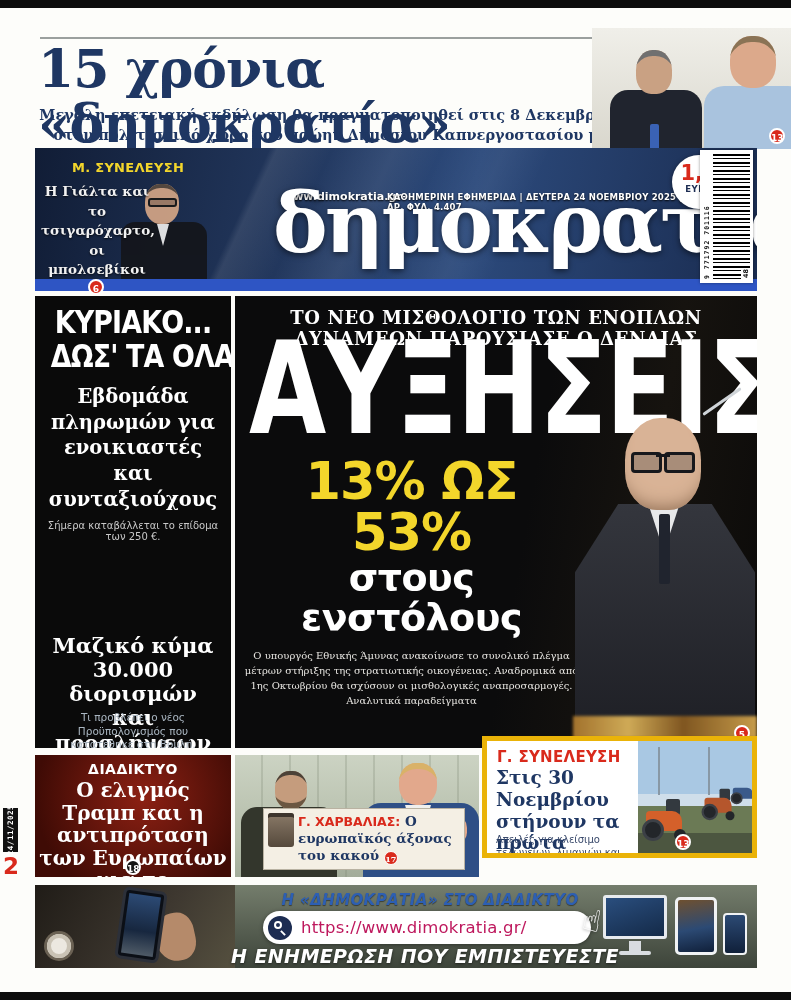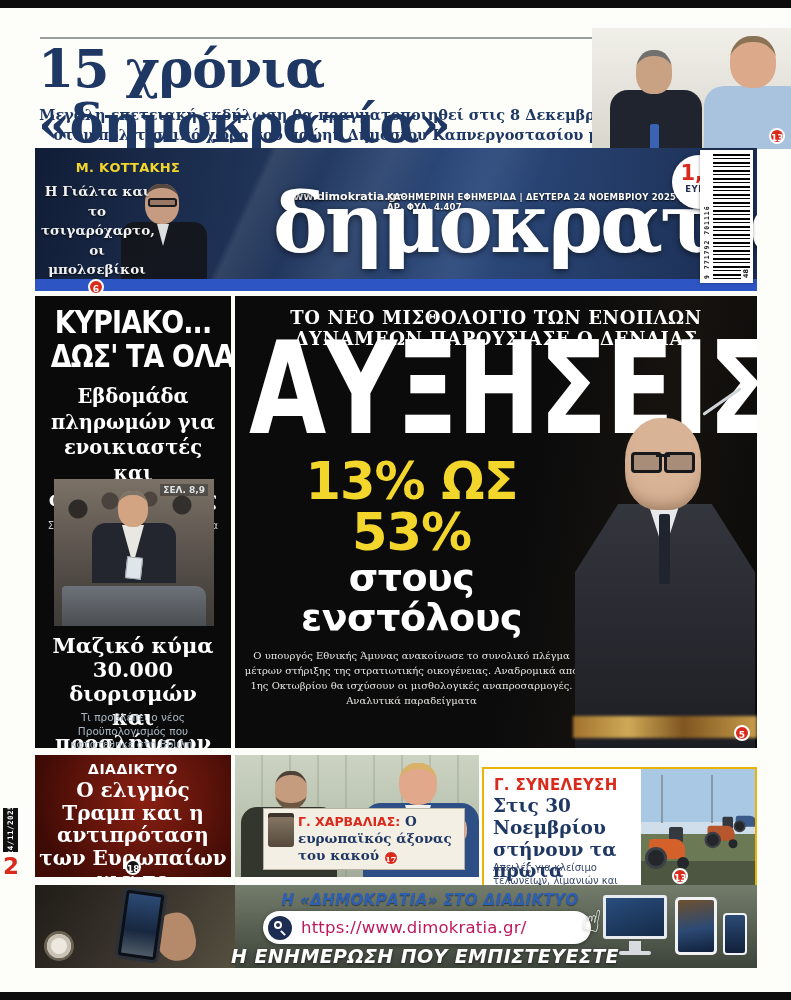--- a/index.html
+++ b/index.html
@@ -151,22 +151,22 @@
     box-shadow:inset 0 9px 0 -3px #d9b268; }
   .trump-hand { position:absolute; left:210px; top:62px; width:22px; height:26px; background:#e2a88c; border-radius:40%; }
   .caption-box { position:absolute; left:28px; bottom:7px; width:202px; min-height:42px; background:#f4efe4;
     border:1px solid #b9b2a2; padding:4px 5px 4px 34px; }
   .caption-portrait { position:absolute; left:4px; top:4px; width:26px; height:34px; background:linear-gradient(180deg,#8a7a68,#55493c);
     border-radius:3px; box-shadow:inset 0 6px 0 -2px #3c342c; }
   .caption-text { font-family:"DejaVu Serif","Liberation Serif",serif; font-weight:bold; font-size:13.5px; line-height:1.25; color:var(--headline-navy,#1f3763); }
   .caption-author { font-family:"DejaVu Sans","Liberation Sans",sans-serif; color:var(--accent-red,#d92a1c); font-size:12.5px; }
   .caption-text .badge { width:14px; height:14px; line-height:14px; font-size:8px; border-width:1.5px; vertical-align:-2px; }
 
-  .farmers-box { position:absolute; left:482px; top:767px; width:275px; height:122px; background:#fff;
-    border:2px solid #eab308; overflow:hidden; }
+  .farmers-box { position:absolute; left:482px; top:736px; width:275px; height:122px; background:#fff;
+    border:5px solid #eab308; overflow:hidden; }
   .farmers-kicker { position:absolute; left:10px; top:7px; color:var(--accent-red,#d92a1c); font-weight:bold; font-size:15px; letter-spacing:.3px; }
   .farmers-headline { position:absolute; left:9px; top:26px; width:152px; color:var(--headline-navy,#1f3763);
     font-family:"DejaVu Serif","Liberation Serif",serif; font-weight:bold; font-size:18.5px; line-height:1.18; }
   .farmers-note { position:absolute; left:9px; top:93px; width:148px; color:#39496b; font-size:10px; line-height:1.25; }
   .tractor-photo { position:absolute; right:0; top:0; width:114px; height:118px;
     background:linear-gradient(180deg,#a9c8e3 0 45%,#cfdeea 45% 55%,#6b7a55 55% 78%,#4c5640 78%); overflow:hidden; }
   .pole { position:absolute; top:6px; width:2px; height:48px; background:#8898a5; }
   .tractor { position:absolute; }
   .tr-body { position:absolute; left:0; bottom:10px; width:36px; height:20px; background:#d4602a; border-radius:4px 10px 2px 2px; }
   .tr-cab { position:absolute; left:20px; bottom:26px; width:14px; height:16px; background:#33393f; border-radius:2px; }
@@ -234,21 +234,21 @@
   </div>
 
   <div class="masthead">
     <div class="streaks"></div>
     <div class="columnist-photo">
       <div class="kot-body"></div>
       <div class="kot-shirt"></div>
       <div class="kot-head"></div>
       <div class="kot-glasses"></div>
     </div>
-    <div class="columnist-name">Μ. ΚΟΤΤΑΚΗΣ</div>
+    <div class="columnist-name">Μ. ΣΥΝΕΛΕΥΣΗ</div>
     <div class="columnist-title serif">Η Γιάλτα και το τσιγαρόχαρτο, οι μπολσεβίκοι και τα χειμερινά ανάκτορα</div>
     <div class="masthead-site">www.dimokratia.gr</div>
     <div class="masthead-issue">ΚΑΘΗΜΕΡΙΝΗ ΕΦΗΜΕΡΙΔΑ | ΔΕΥΤΕΡΑ 24 ΝΟΕΜΒΡΙΟΥ 2025 | ΑΡ. ΦΥΛ. 4.407</div>
     <div class="masthead-logo">δημοκρατία</div>
     <div class="price-circle">
       <span class="price-value">1,3</span>
       <span class="price-unit">ΕΥΡΩ</span>
     </div>
   </div>
   <div class="masthead-strip"></div>
@@ -260,29 +260,20 @@
     <span class="barcode-suffix">48</span>
   </div>
 
   <div class="left-box">
     <div class="left-h1">
       <div>ΚΥΡΙΑΚΟ...</div>
       <div>ΔΩΣ' ΤΑ ΟΛΑ!</div>
     </div>
     <div class="left-sub">Εβδομάδα πληρωμών για ενοικιαστές και συνταξιούχους</div>
     <div class="left-note">Σήμερα καταβάλλεται το επίδομα των 250 €.</div>
-    <div class="left-photo">
-      <div class="crowd"></div>
-      <div class="mits-body"></div>
-      <div class="mits-shirt"></div>
-      <div class="mits-head"></div>
-      <div class="mits-paper"></div>
-      <div class="ballot-box"></div>
-      <span class="page-ref">ΣΕΛ. 8,9</span>
-    </div>
     <div class="left-h2">Μαζικό κύμα 30.000 διορισμών και προσλήψεων</div>
     <div class="left-note2">Τι προβλέπει ο νέος Προϋπολογισμός που κατατέθηκε στη Βουλή.</div>
   </div>
 
   <div class="main-box">
     <div class="main-kicker">ΤΟ ΝΕΟ ΜΙΣΘΟΛΟΓΙΟ ΤΩΝ ΕΝΟΠΛΩΝ ΔΥΝΑΜΕΩΝ ΠΑΡΟΥΣΙΑΣΕ Ο ΔΕΝΔΙΑΣ</div>
     <div class="main-headline-wrap">
       <span class="main-headline">ΑΥΞΗΣΕΙΣ</span>
     </div>
     <div class="main-subcol">

